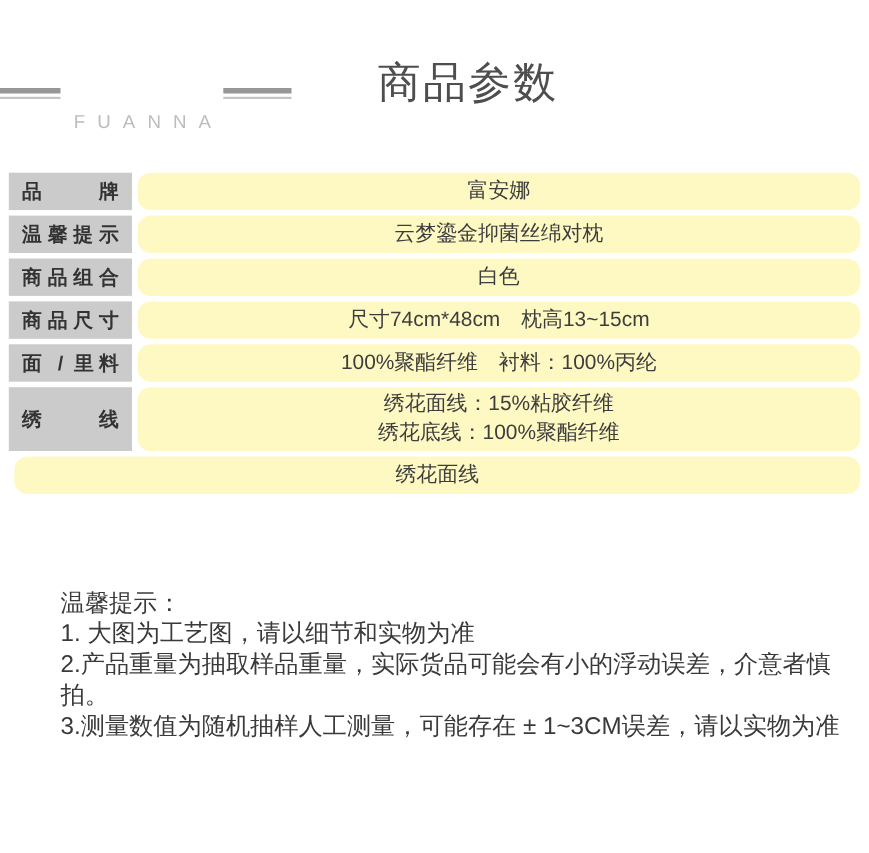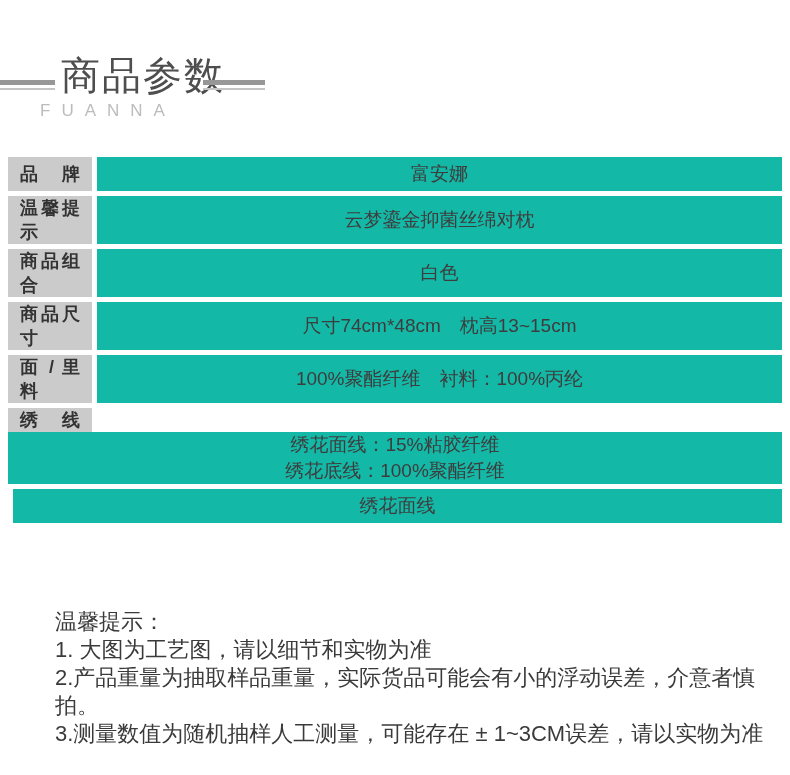--- a/index.html
+++ b/index.html
@@ -15,67 +15,69 @@
 
   
   .header { position: relative; padding-top: 53px; }
   .title {
     margin-left: 61px;
     font-size: 39px;
     line-height: 46px;
     font-weight: 400;
     letter-spacing: 2px;
     color: #4e4e4e;
+    text-align: center;
   }
   .lines { position: absolute; top: 80px; }
   .lines .l1 { height: 5px; background: #979797; margin-bottom: 3px; }
   .lines .l2 { height: 2px; background: #c4c4c4; }
   .lines.left  { left: 0; width: 55px; }
   .lines.right { left: 203px; width: 62px; }
   .brand-en {
-    margin-left: 40px;
+    margin-left: 67px;
     margin-top: 2px;
     font-size: 17px;
     letter-spacing: 11px;
     color: #bcbcbc;
   }
 
   
   .param-table { margin: 36px 8px 0 8px; }
   .row { display: flex; margin-bottom: 5px; min-height: 34px; }
-  .row.tall { min-height: 58px; flex-direction: column; }
+  .row.tall { min-height: 58px; }
   .cell-label {
-    width: 84px;
+    width: 112px;
     box-sizing: border-box;
     background: #cbcbcb;
     display: flex;
     align-items: center;
     padding: 0 12px;
     font-size: 18px;
     font-weight: 700;
     color: #333333;
   }
   .cell-label span {
     display: block;
     width: 100%;
     text-align: justify;
     text-align-last: justify;
   }
   .col-gap { width: 5px; background: #ffffff; }
   .cell-value {
     flex: 1;
-    background: #14b8a6;
+    background: #fef9c3;
     display: flex;
     align-items: center;
     justify-content: center;
     text-align: center;
     font-size: 19px;
     line-height: 26px;
     color: #3d3d3d;
     white-space: pre-line;
+    border-radius: 12px;
   }
 
   
   .tips {
     margin: 85px 0 0 55px;
     font-size: 22px;
     line-height: 28px;
     color: #3a3a3a;
   }
 </style>

